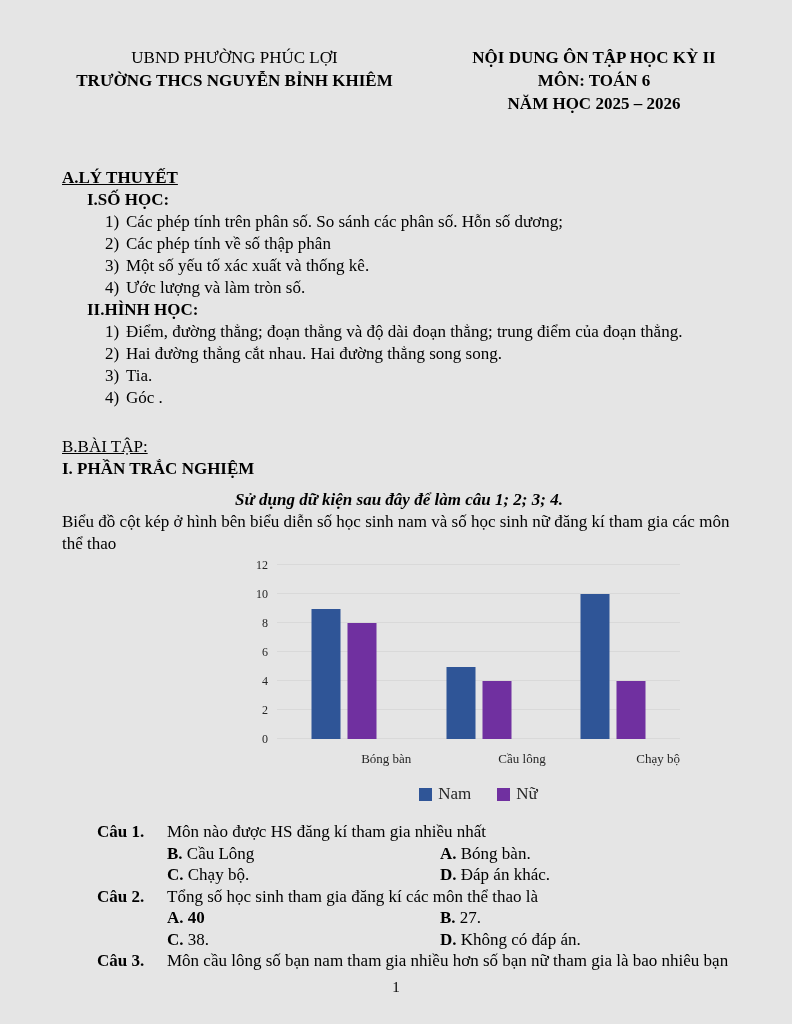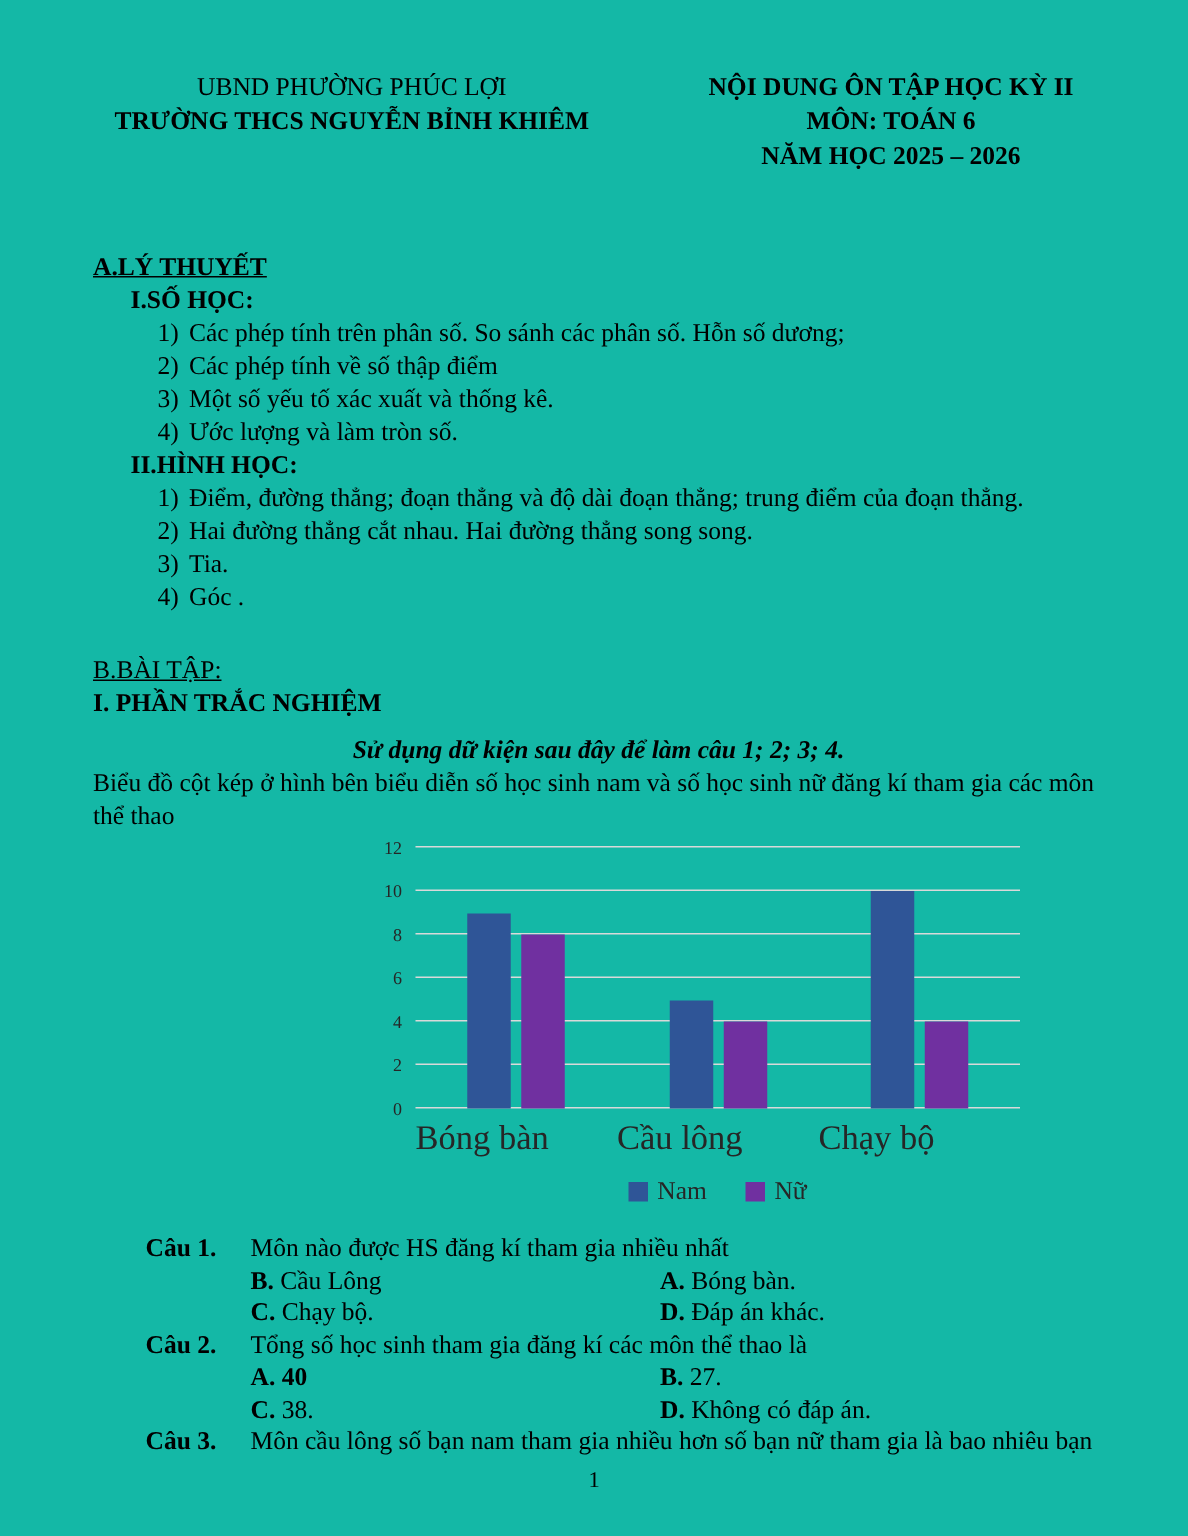--- a/index.html
+++ b/index.html
@@ -1,18 +1,18 @@
 <!DOCTYPE html>
 <html><head>
 <meta charset="utf-8">
 <style>
   * { margin:0; padding:0; box-sizing:border-box; }
   html,body { background:#888; }
   .page {
-    width:792px; height:1024px; margin:0 auto; background:#14b8a6;
+    width:792px; height:1024px; margin:0 auto; background:#e5e5e5;
     position:relative; overflow:hidden; color:#000;
     font-family:"Liberation Serif","DejaVu Serif",serif;
     font-size:17px; line-height:22px;
   }
   .bold { font-weight:bold; }
 
   
   .header { display:flex; margin:46px 52px 0 62px; }
   .header-left { width:345px; text-align:center; line-height:23px; }
   .header-right { margin-left:auto; width:292px; text-align:center; font-weight:bold; line-height:23px; }
@@ -35,21 +35,21 @@
            font-family:"Liberation Serif","DejaVu Serif",serif; color:#262626; }
   .chart-main { display:flex; }
   .y-axis { position:relative; width:40px; height:174px; flex:0 0 auto; }
   .y-tick { position:absolute; right:9px; transform:translateY(50%); font-size:12px; line-height:16px; }
   .plot { position:relative; width:403px; height:174px; }
   .gridline { position:absolute; left:0; right:0; height:1px; background:#d9d9d9; }
   .cat-group { position:absolute; bottom:0; transform:translateX(-50%);
                display:flex; align-items:flex-end; gap:7px; }
   .bar { width:29px; }
   .x-labels { display:flex; margin-left:40px; width:403px; margin-top:9px; }
-  .x-label { flex:1; text-align:left; font-size:23px; }
+  .x-label { flex:1; text-align:right; font-size:13px; }
   .legend { display:flex; justify-content:center; align-items:center; gap:26px;
             margin-left:40px; width:403px; margin-top:13px; }
   .legend-item { display:flex; align-items:center; gap:6px; font-size:17px; }
   .legend-swatch { width:13px; height:13px; display:inline-block; }
 
   
   .questions { margin-top:16px; line-height:21.5px; }
   .question { display:flex; }
   .q-label { margin-left:35px; width:70px; flex:0 0 auto; font-weight:bold; }
   .q-body { flex:1; }
@@ -80,21 +80,21 @@
 
     <div class="h-a">A.LÝ THUYẾT</div>
     <div class="h-sub">I.SỐ HỌC:</div>
     <div id="so-hoc-list">
         <div class="li-row">
           <span class="li-num">1)</span>
           <span class="li-text">Các phép tính trên phân số. So sánh các phân số. Hỗn số dương;</span>
         </div>
         <div class="li-row">
           <span class="li-num">2)</span>
-          <span class="li-text">Các phép tính về số thập điểm</span>
+          <span class="li-text">Các phép tính về số thập phân</span>
         </div>
         <div class="li-row">
           <span class="li-num">3)</span>
           <span class="li-text">Một số yếu tố xác xuất và thống kê.</span>
         </div>
         <div class="li-row">
           <span class="li-num">4)</span>
           <span class="li-text">Ước lượng và làm tròn số.</span>
         </div>
       </div>

